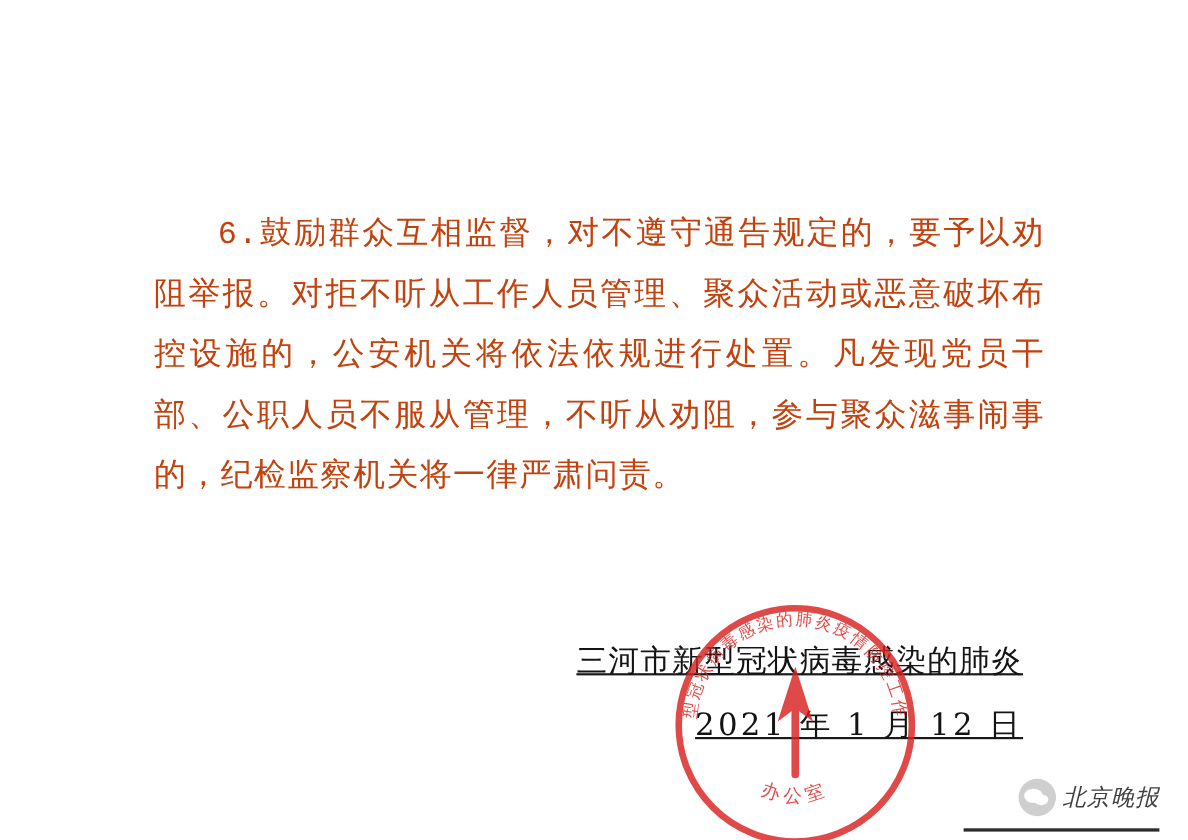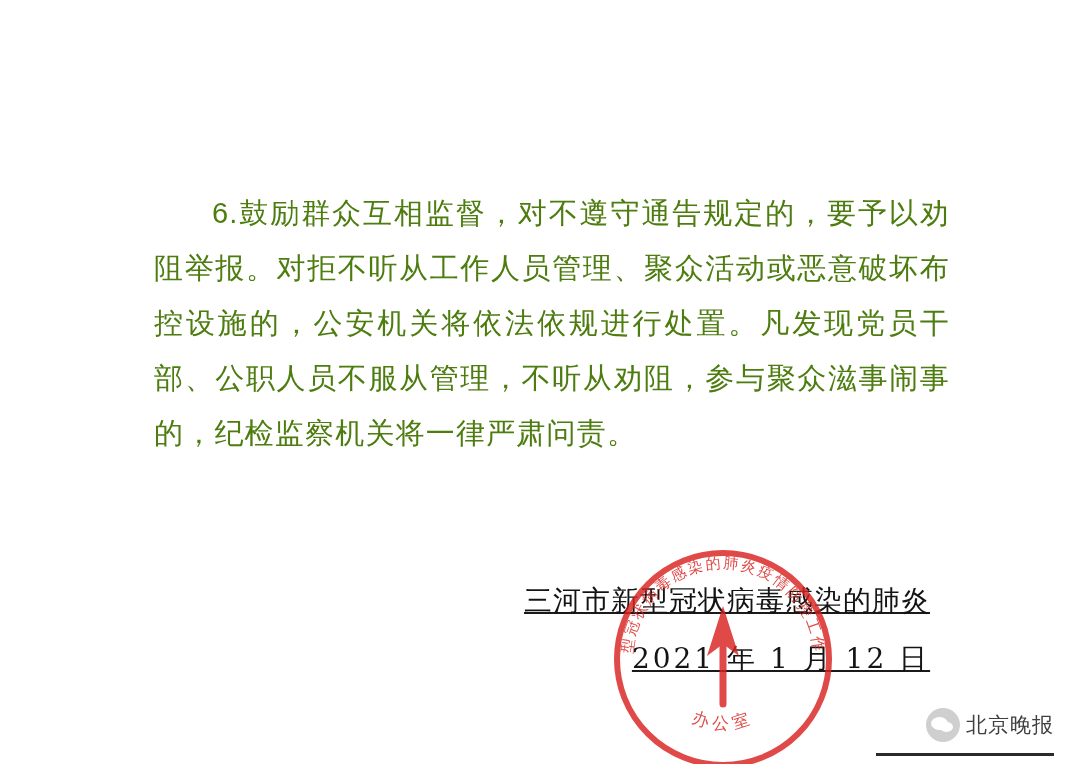--- a/index.html
+++ b/index.html
@@ -17,30 +17,29 @@
   }
 
   
   #doc-body {
     position: absolute;
     left: 140px;
     top: 186px;
     width: 810px;
   }
   #doc-paragraph {
-    font-family: Liberation Sans, sans-serif;
+    font-family: Liberation Mono, monospace;
     font-size: 29px;
     line-height: 55px;
     letter-spacing: 1.2px;
     text-align: justify;
     text-indent: 58px;
-    color: #4d7c0f;
+    color: #c2410c;
     white-space: pre-wrap;
     word-break: break-all;
-    margin-left: 14px;
   }
 
   
   #signature-block {
     position: absolute;
     left: 512px;
     top: 572px;
     width: 430px;
     text-align: center;
     text-decoration: underline;
@@ -75,20 +74,21 @@
   }
 
   
   #account-badge {
     position: absolute;
     right: 26px;
     bottom: 22px;
     display: flex;
     align-items: center;
     gap: 6px;
+    font-style: italic;
   }
   #account-badge-icon {
     width: 34px;
     height: 34px;
     border-radius: 50%;
     background: #cfcfcf;
     position: relative;
     flex: none;
   }
   #account-badge-icon::before,

